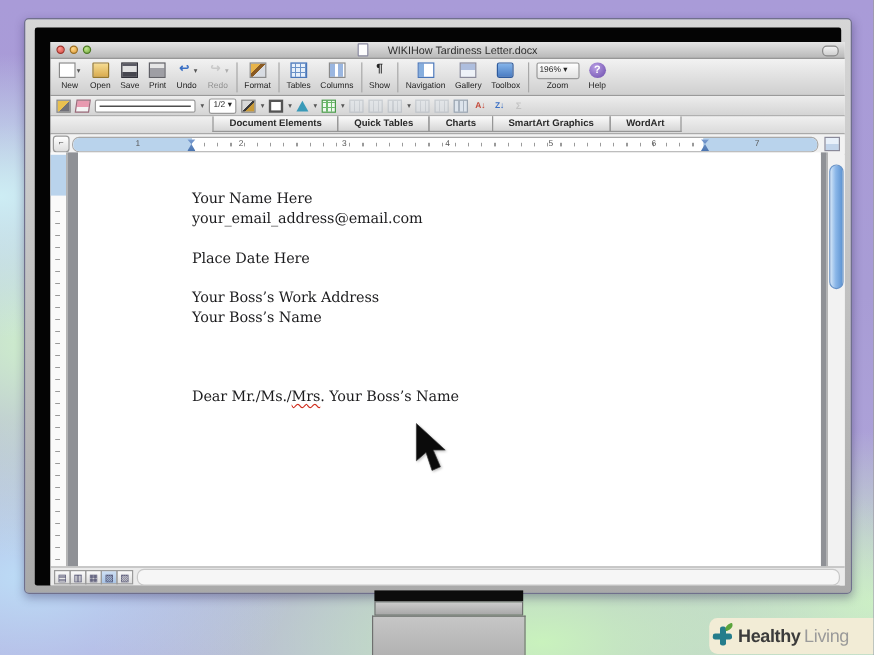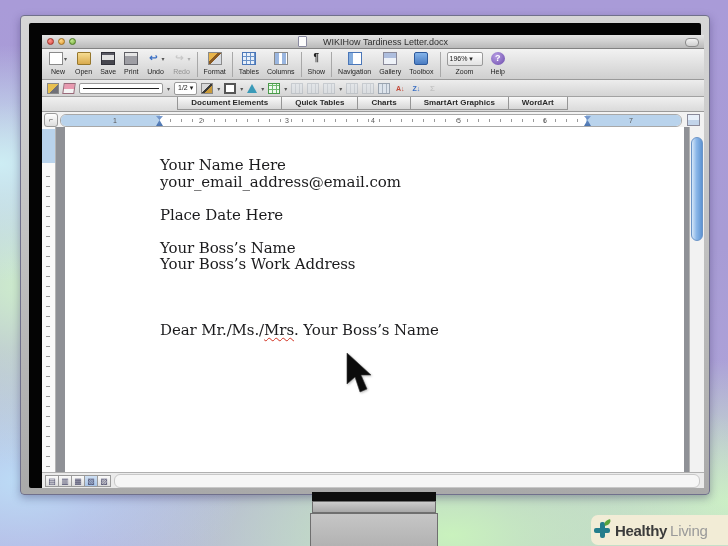--- a/index.html
+++ b/index.html
@@ -93,21 +93,21 @@
   .vruler{width:13px;background:#fafafa;border-right:1px solid #b4b4b4;position:relative;
     background-image:repeating-linear-gradient(180deg,transparent 0 9px,#9a9a9a 9px 10px);background-size:4px 100%;background-position:4px 40px;background-repeat:no-repeat;}
   .vmargin{position:absolute;left:0;right:0;top:2px;height:34px;background:#b9d3ec;}
   .gutter{width:9px;background:#8f9196;}
   .gutter-r{width:5px;background:#8f9196;}
   .page{flex:1;background:#fff;position:relative;}
   .vscroll{width:14px;background:#f2f2f2;border-left:1px solid #b4b4b4;position:relative;}
   .vthumb{position:absolute;left:1px;right:1px;top:10px;height:104px;border-radius:7px;
     background:linear-gradient(90deg,#d4e6f8,#8ab6e8 45%,#5e94d2);border:1px solid #6a94c8;box-sizing:border-box;}
   
-  .doctext{position:absolute;left:95px;top:30px;font-family:"DejaVu Serif","Liberation Serif",serif;font-size:15px;line-height:16.5px;color:#1b1b1d;letter-spacing:-.1px;white-space:nowrap;}
+  .doctext{position:absolute;left:95px;top:30px;font-family:"DejaVu Serif","Liberation Serif",serif;font-size:12px;line-height:16.5px;color:#1b1b1d;letter-spacing:-.1px;white-space:nowrap;}
   .docline{min-height:16.5px;}
   .sp{text-decoration:underline wavy #d03020 1px;text-underline-offset:2px;}
   
   .bottombar{position:absolute;left:0;right:0;bottom:0;height:16px;background:#ebebeb;border-top:1px solid #b0b0b0;display:flex;align-items:center;padding-left:3px;box-sizing:border-box;}
   .vbtn{width:14px;height:12px;border:1px solid #9a9a9a;background:linear-gradient(#fbfbfb,#dcdcdc);font-size:8px;line-height:11px;text-align:center;color:#446;margin-right:-1px;box-sizing:border-box;}
   .vbtn.sel{background:linear-gradient(#cfe0f4,#a8c4e6);}
   .htrack{flex:1;height:12px;margin:0 4px;background:#f6f6f6;border:1px solid #c8c8c8;border-radius:6px;}
   
   .logo{position:absolute;right:0;bottom:1px;height:30px;width:137px;background:#f2ecd6;border-radius:7px 0 0 7px;display:flex;align-items:center;padding-left:3px;box-sizing:border-box;}
   .plus{position:relative;width:17px;height:17px;margin-right:4px;}
@@ -301,22 +301,22 @@
             <div class="vmargin"></div>
           </div>
           <div class="gutter"></div>
           <div class="page">
             <div class="doctext">
                 <div class="docline"><span>Your Name Here</span></div>
                 <div class="docline"><span>your_email_address@email.com</span></div>
                 <div class="docline"></div>
                 <div class="docline"><span>Place Date Here</span></div>
                 <div class="docline"></div>
+                <div class="docline"><span>Your Boss’s Work Address</span></div>
                 <div class="docline"><span>Your Boss’s Name</span></div>
-                <div class="docline"><span>Your Boss’s Work Address</span></div>
                 <div class="docline"></div>
                 <div class="docline"></div>
                 <div class="docline"></div>
                 <div class="docline"><span>Dear Mr./Ms./</span><span class="sp">Mrs</span><span>. Your Boss’s Name</span></div>
               </div>
           </div>
           <div class="gutter-r"></div>
           <div class="vscroll">
             <div class="vthumb"></div>
           </div>

